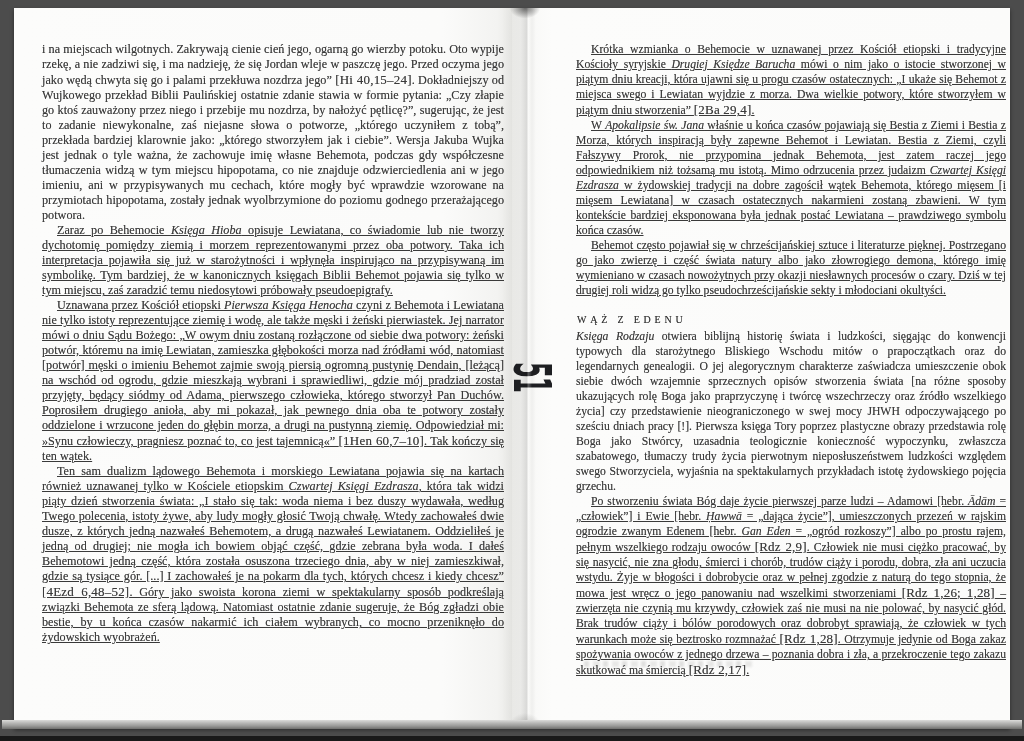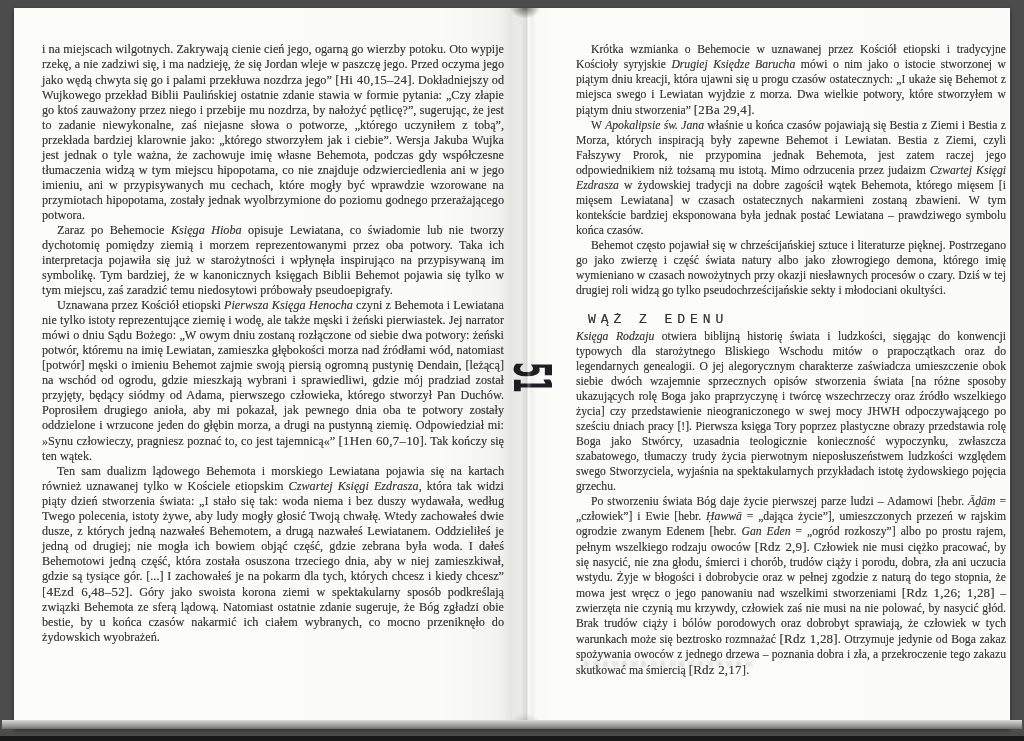--- a/index.html
+++ b/index.html
@@ -54,29 +54,28 @@
     position:absolute;top:34px;
     color:#3a3a3a;
     text-align:justify;
     line-height:15px;
     text-shadow:0 0 .5px rgba(58,58,58,.55);
     hyphens:auto;
   }
   .page-left .textblock{left:28px;width:462px;font-size:12.2px;}
   .page-right .textblock{left:64px;width:430px;font-size:11.7px;}
   .para{margin:0;}
-  .para.indent{text-indent:15px;}
+  .para.indent{text-indent:15px;text-decoration:underline;}
   .it{font-style:italic;}
   .ref{font-size:13px;white-space:nowrap;letter-spacing:.2px;}
   .section-heading{
-    margin:14px 0 2px 12px;
+    margin:14px 0 2px 1px;
     letter-spacing:.38em;
-    font-size:13px;
+    font-size:10px;
     color:#333;
-    font-family:Liberation Mono, monospace;
   }
   .page-num-vert{
     position:absolute;left:-3px;top:332px;width:46px;height:74px;
     display:flex;align-items:center;justify-content:center;
     pointer-events:none;
   }
   .page-num-vert span{
     display:inline-block;
     font-family:"DejaVu Sans",sans-serif;
     font-weight:800;

